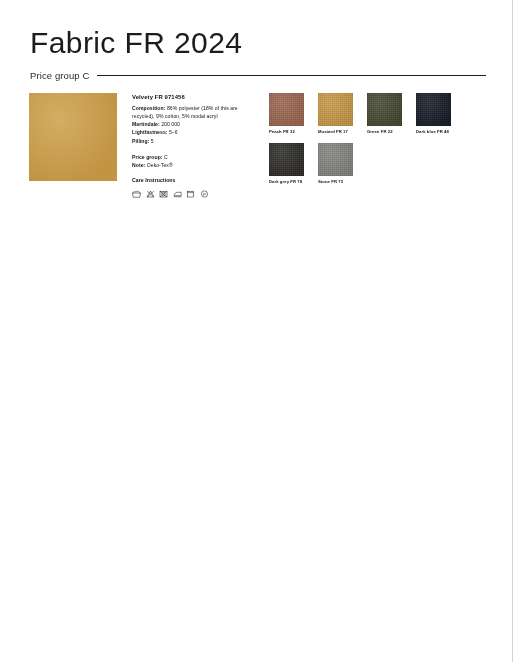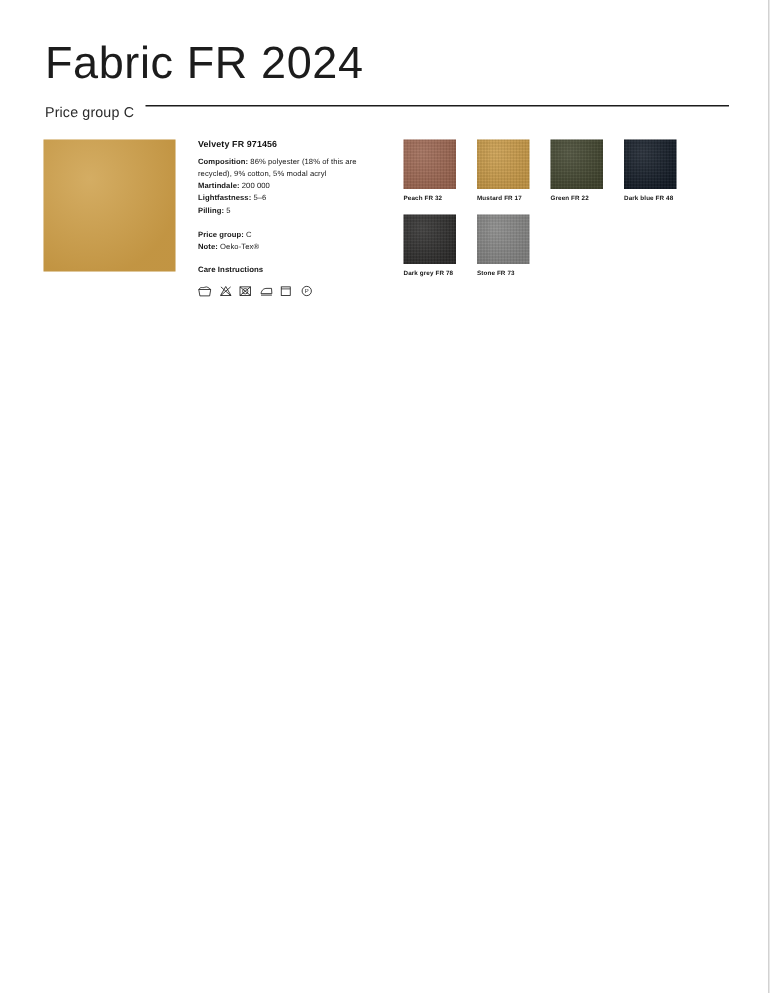--- a/index.html
+++ b/index.html
@@ -45,20 +45,21 @@
     font-size: 30px;
     font-weight: 300;
     letter-spacing: 0.4px;
     color: #1c1c1c;
     line-height: 1.1;
     margin: 0;
     white-space: nowrap;
   }
   .subtitle-row {
     display: flex;
+    align-items: center;
     margin-top: 11px;
     width: 456px;
   }
   .price-group-label {
     font-size: 9.5px;
     font-weight: 400;
     color: #2a2a2a;
     white-space: nowrap;
     letter-spacing: 0.1px;
   }

